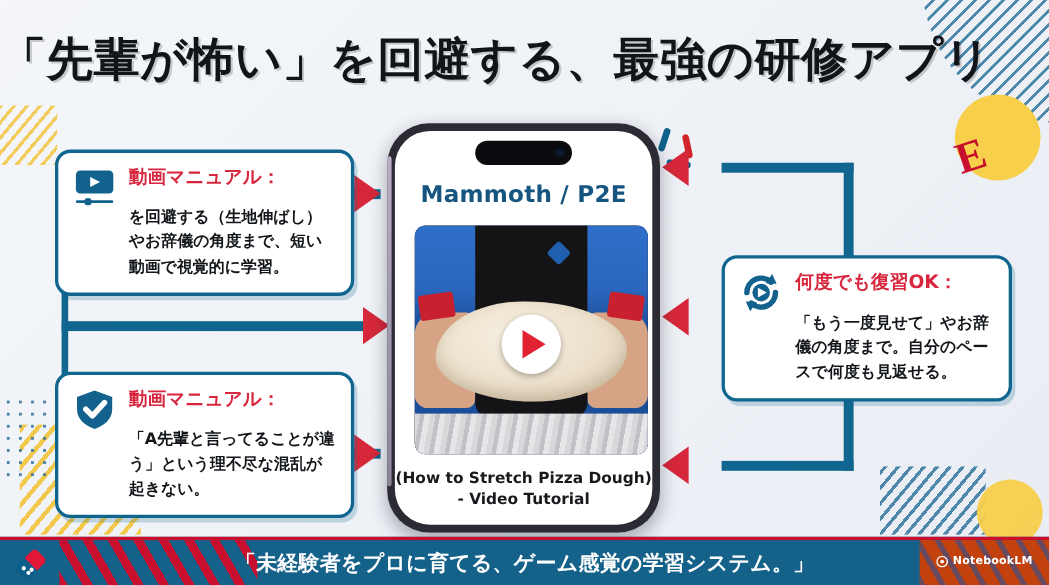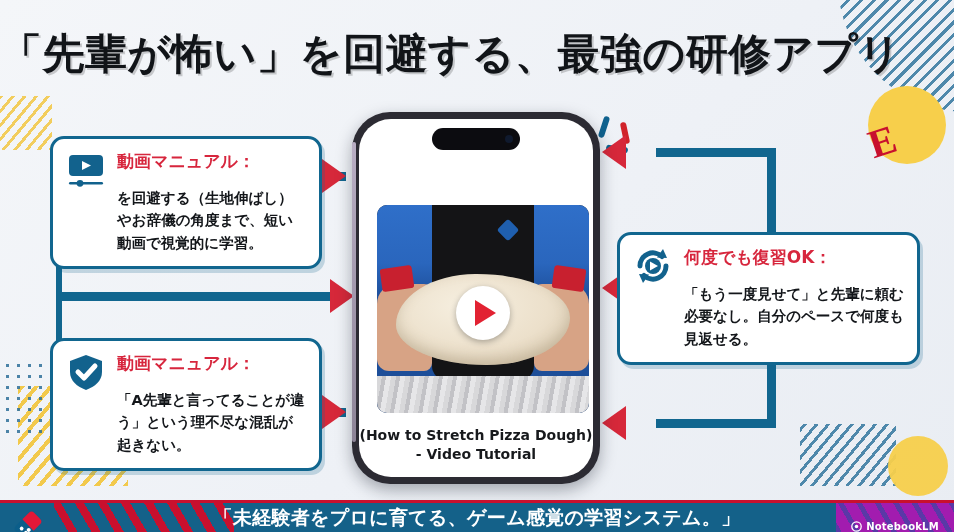--- a/index.html
+++ b/index.html
@@ -114,21 +114,21 @@
     line-height: 1.25; padding-top: 2px;
   }
   .card-body {
     color: #13161a; font-size: 14.5px; line-height: 1.55;
     font-weight: 700; margin-top: 2px;
   }
   .card-body-indent { padding-left: 52px; margin-top: -4px; }
 
   #card-video  { left: 50px;  top: 136px; width: 272px; }
   #card-std    { left: 50px;  top: 338px; width: 272px; }
-  #card-replay { right: 34px; top: 232px; width: 303px; }
+  #card-replay { right: 34px; top: 232px; width: 264px; }
 
   
   .phone {
     position: absolute; left: 352px; top: 112px;
     width: 248px; height: 372px;
     background: #2c2b33;
     border-radius: 38px;
     padding: 7px;
     box-shadow: 0 6px 16px rgba(20,25,40,.35);
   }
@@ -201,21 +201,21 @@
   .caption {
     position: absolute; left: 0; bottom: 14px; width: 100%;
     text-align: center; color: #17191c; line-height: 1.32;
   }
   .cap1 { font-size: 15px; font-weight: 700; }
   .cap2 { font-size: 14px; font-weight: 700; }
   .cap3 { font-size: 14px; font-weight: 700; }
 
   
   .footer {
-    position: absolute; left: 0; bottom: 0; width: 954px; height: 32px;
+    position: absolute; left: 0; bottom: 0; width: 954px; height: 44px;
     background: #146189;
     border-top: 3px solid #c8102e;
     display: flex; align-items: center; justify-content: center;
     overflow: hidden;
   }
   .footer-text {
     color: #ffffff; font-size: 19px; font-weight: 700; letter-spacing: .3px;
     position: relative; z-index: 3;
   }
   .footer-stripes {
@@ -223,22 +223,22 @@
     background: repeating-linear-gradient(60deg,
       #c8102e 0px, #c8102e 8px, transparent 8px, transparent 20px);
     z-index: 1;
   }
   .dominos-logo {
     position: absolute; left: 12px; top: 6px; width: 32px; height: 32px;
     z-index: 4;
   }
   .nlm {
     position: absolute; right: 0; bottom: 0; width: 118px; height: 44px;
-    background: #a21caf; z-index: 2;
-    display:flex; align-items:flex-end; justify-content:center; gap:4px;
+    background: #c2410c; z-index: 2;
+    display:flex; align-items:center; justify-content:center; gap:4px;
     overflow:hidden;
   }
   .nlm-stripes {
     position:absolute; inset:0;
     background: repeating-linear-gradient(60deg,
       rgba(30,80,160,.55) 0px, rgba(30,80,160,.55) 5px, transparent 5px, transparent 16px);
   }
   .nlm-label {
     position: relative; color: #ffffff; font-size: 10px; font-weight: 700;
     letter-spacing: .2px;
@@ -315,29 +315,30 @@
           <path d="M8 21 A13 13 0 0 1 30 11.5" fill="none" stroke="#12628d" stroke-width="5" stroke-linecap="round"></path>
           <polygon points="31,4 35,13 25,12.5" fill="#12628d"></polygon>
           <path d="M34 21 A13 13 0 0 1 12 30.5" fill="none" stroke="#12628d" stroke-width="5" stroke-linecap="round"></path>
           <polygon points="11,38 7,29 17,29.5" fill="#12628d"></polygon>
           <circle cx="21" cy="21" r="8" fill="#12628d"></circle>
           <polygon points="18,16.5 18,25.5 26,21" fill="#ffffff"></polygon>
         </svg>
       </div>
       <div class="card-title">何度でも復習OK：</div>
     </div>
-    <div class="card-body card-body-indent">「もう一度見せて」と先輩に頼む必要なし。自分のペースで何度も見返せる。</div>
+    <div class="card-body card-body-indent">「もう一度見せて」やお辞儀の角度まで。自分のペースで何度も見返せる。</div>
   </div>
 
   <div class="phone">
     <div class="phone-band"></div>
     <div class="phone-screen">
       <div class="notch">
         <div class="notch-cam"></div>
       </div>
+      <div class="app-title">Mammoth / P2E</div>
 
       <div class="thumb">
         <div class="thumb-bg">
           <div class="th-shirt"></div>
           <div class="th-arml"></div>
           <div class="th-armr"></div>
           <div class="th-cuffl"></div>
           <div class="th-cuffr"></div>
           <div class="th-apron"></div>
           <div class="th-logo"></div>

